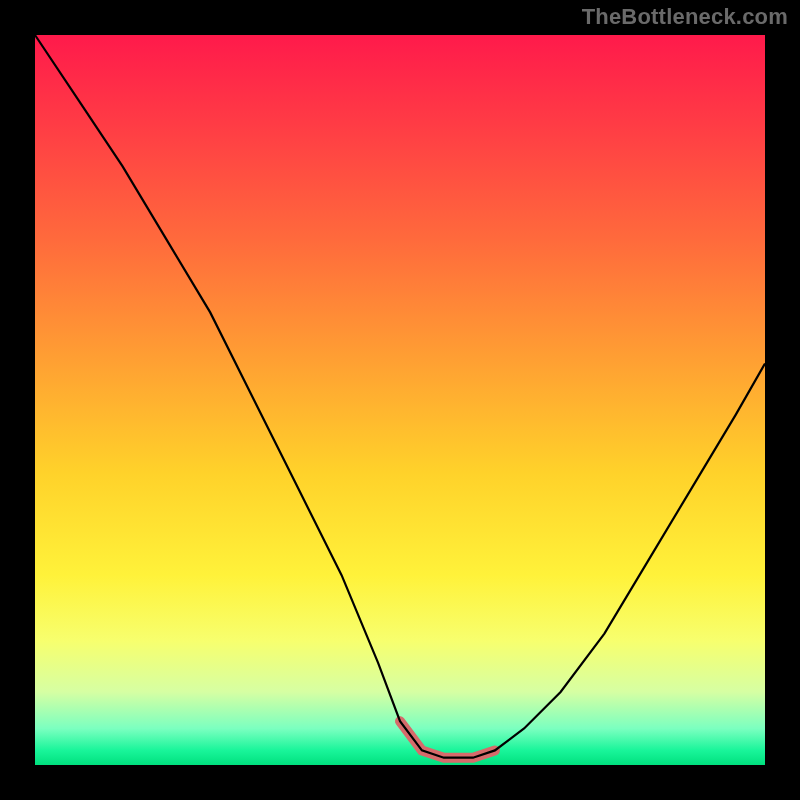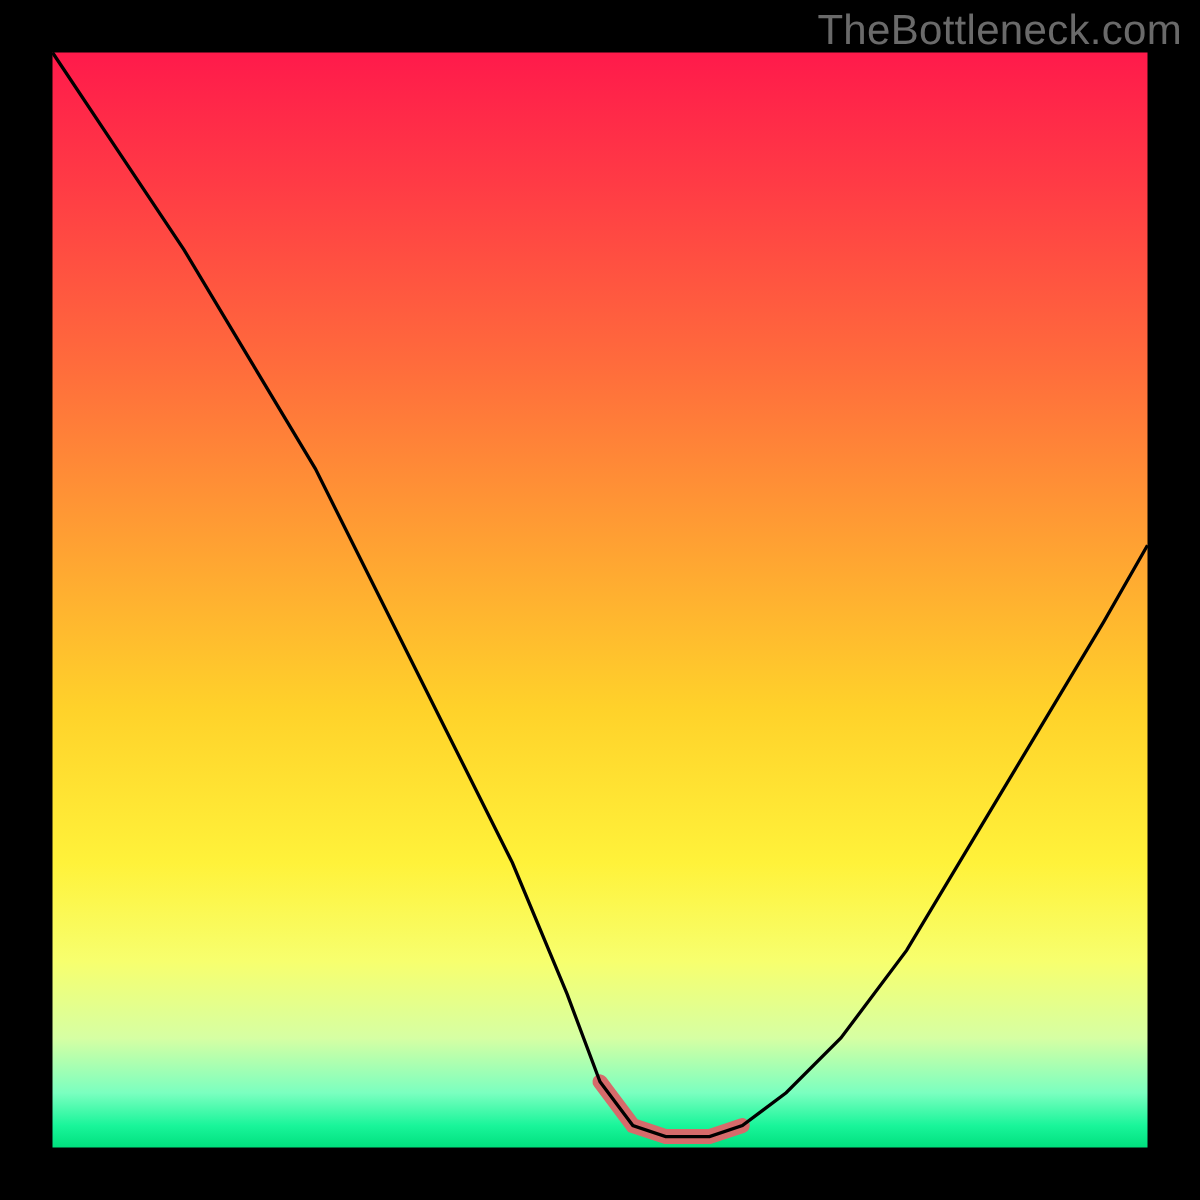--- a/index.html
+++ b/index.html
@@ -15,22 +15,22 @@
     position: relative;
     width: 800px;
     height: 800px;
     background: #000;
   }
   .attribution {
     position: absolute;
     top: 4px;
     right: 12px;
     color: #6a6a6a;
-    font-size: 28px;
-    font-weight: 400;
+    font-size: 22px;
+    font-weight: 700;
     letter-spacing: 0.2px;
     user-select: none;
   }
   .plot {
     position: absolute;
     left: 35px;
     top: 35px;
     width: 730px;
     height: 730px;
   }

